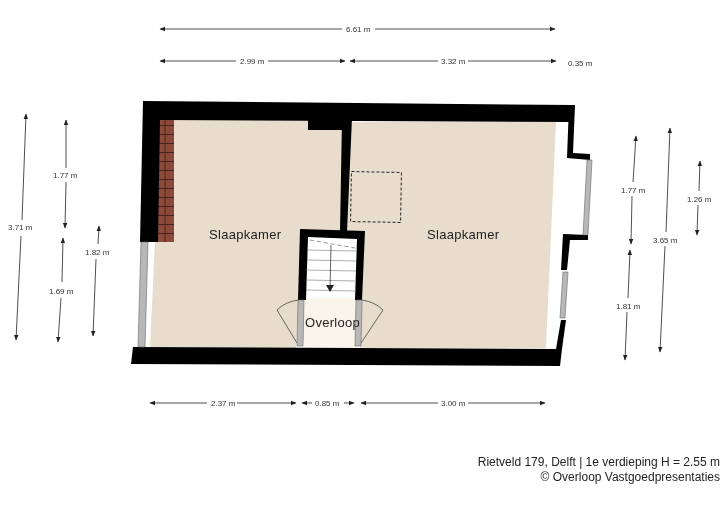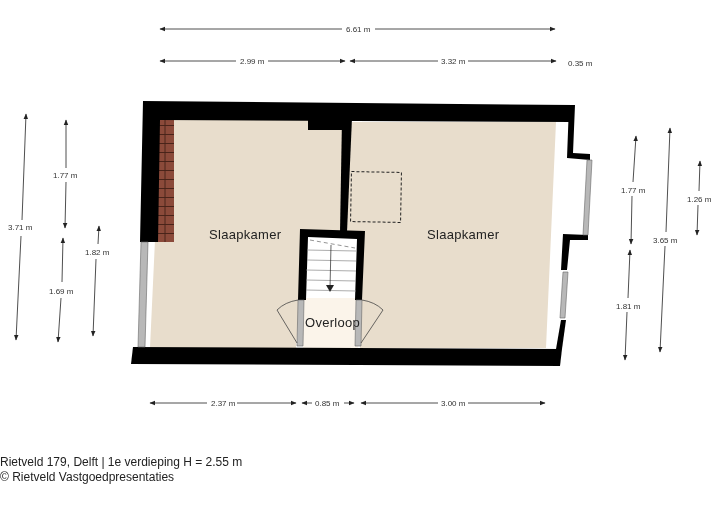--- a/index.html
+++ b/index.html
@@ -1,21 +1,21 @@
 <!DOCTYPE html>
 <html><head>
 <meta charset="utf-8">
 <style>
   html, body { margin: 0; padding: 0; background: #ffffff; }
   body { width: 720px; height: 509px; position: relative; overflow: hidden;
          font-family: "Liberation Sans", sans-serif; color: #222; }
   svg { position: absolute; left: 0; top: 0; }
   .dimtxt { font-family: "Liberation Sans", sans-serif; font-size: 8px; fill: #333; }
   .roomtxt { font-family: "Liberation Sans", sans-serif; font-size: 13px; fill: #222; letter-spacing: 0.3px; }
-  .caption { position: absolute; left: 0; width: 720px; text-align: left;
+  .caption { position: absolute; left: 0; width: 720px; text-align: right;
              font-family: "Liberation Sans", sans-serif; font-size: 12px; color: #222; line-height: 15px; }
 </style>
 </head>
 <body>
 
 <svg width="720" height="509" viewBox="0 0 720 509">
   <defs>
     <marker id="arr" viewBox="0 0 10 10" refX="9" refY="5" markerWidth="7" markerHeight="7" orient="auto-start-reverse">
       <path d="M0,1 L10,5 L0,9 z" fill="#222"></path>
     </marker>
@@ -139,14 +139,14 @@
     <text class="dimtxt" x="653" y="243">3.65 m</text>
     <text class="dimtxt" x="687" y="202">1.26 m</text>
     <text class="dimtxt" x="211" y="406">2.37 m</text>
     <text class="dimtxt" x="315" y="406">0.85 m</text>
     <text class="dimtxt" x="441" y="406">3.00 m</text>
   </g>
 </svg>
 
 <div class="caption" style="top:455px;">
   <div>Rietveld 179, Delft | 1e verdieping  H = 2.55 m</div>
-  <div>© Rietveld Vastgoedpresentaties</div>
+  <div>© Overloop Vastgoedpresentaties</div>
 </div>
 
 </body></html>

